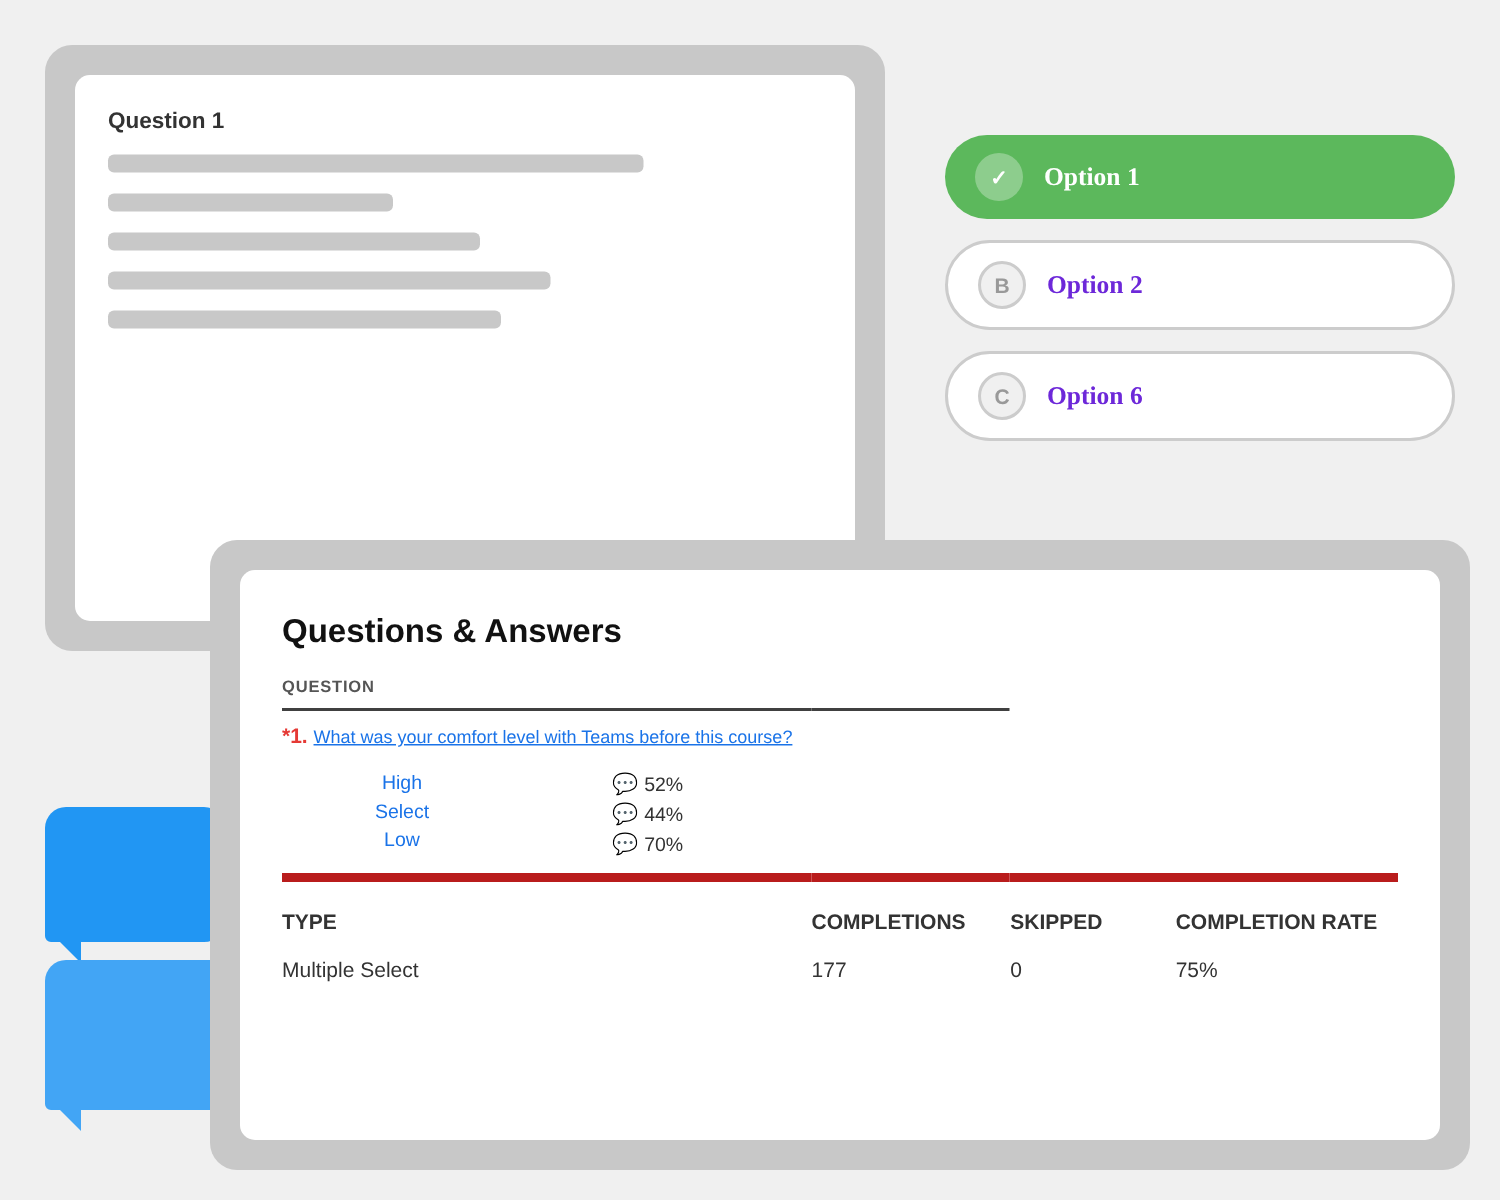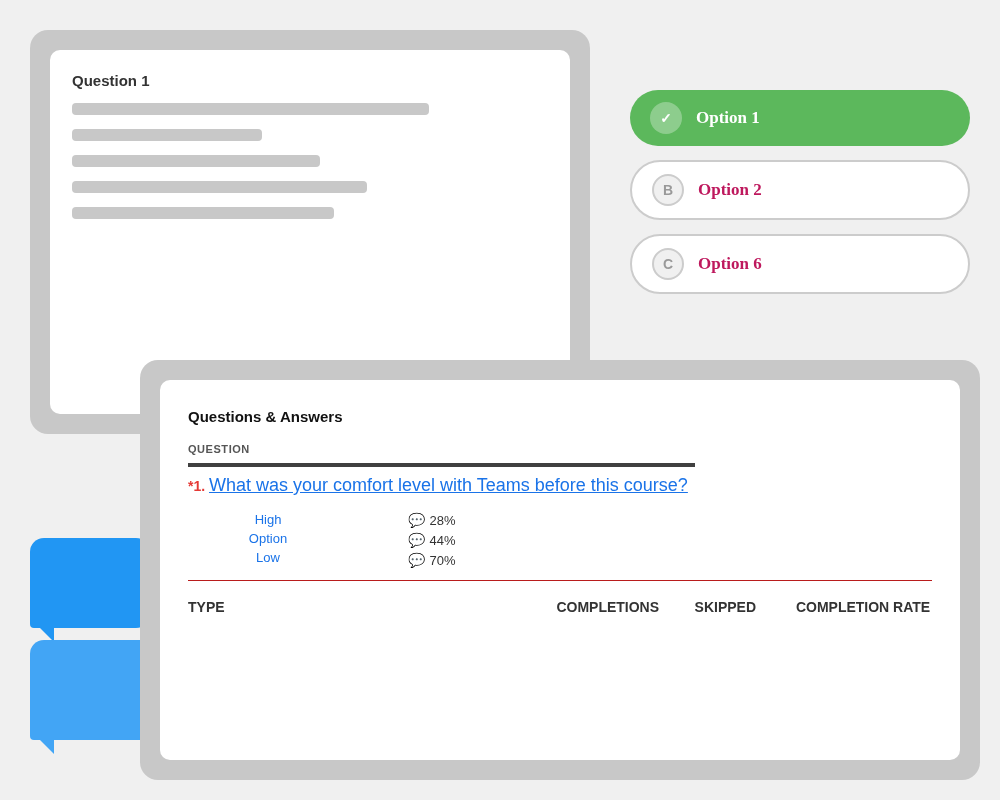--- a/index.html
+++ b/index.html
@@ -103,21 +103,21 @@
       font-size: 17px;
       font-weight: 600;
       font-family: Liberation Serif, serif;
     }
 
     .option-btn.selected .option-label {
       color: #fff;
     }
 
     .option-btn.unselected .option-label {
-      color: #be185d;
+      color: #6d28d9;
     }
 
     
     .chat-bubbles {
       position: absolute;
       bottom: 60px;
       left: 30px;
     }
 
     .chat-bubble {
@@ -175,53 +175,53 @@
 
     .qa-card {
       background: #fff;
       border-radius: 10px;
       width: 100%;
       height: 100%;
       padding: 28px 28px 20px 28px;
     }
 
     .qa-title {
-      font-size: 15px;
+      font-size: 22px;
       font-weight: 900;
       color: #111;
       margin-bottom: 18px;
     }
 
     .qa-table {
       width: 100%;
       border-collapse: collapse;
     }
 
     .qa-table th {
       font-size: 11px;
       font-weight: 800;
       color: #555;
       text-transform: uppercase;
       letter-spacing: 0.05em;
       padding: 0 0 8px 0;
       text-align: left;
-      border-bottom: 4px solid #404040;
+      border-bottom: 2px solid #404040;
     }
 
     .qa-table td {
       padding: 8px 0;
       font-size: 14px;
       color: #333;
       vertical-align: top;
     }
 
     .question-link {
       color: #1a73e8;
       text-decoration: underline;
-      font-size: 18px;
+      font-size: 12px;
     }
 
     .answer-option-link {
       color: #1a73e8;
       text-decoration: none;
       font-size: 13px;
       display: block;
       margin-bottom: 4px;
     }
 
@@ -238,21 +238,21 @@
       font-size: 14px;
     }
 
     .question-num {
       color: #e53935;
       font-weight: 700;
     }
 
     .stats-row td {
       padding-top: 18px;
-      border-top: 1px solid #b91c1c;
+      border-top: 6px solid #b91c1c;
     }
 
     .type-col { min-width: 130px; }
     .comp-col { min-width: 120px; margin-left: 44px; }
     .skip-col { min-width: 100px; }
     .rate-col { min-width: 120px; }
 
     .answers-section {
       display: flex;
       gap: 60px;
@@ -315,27 +315,27 @@
           <td colspan="2">
             <span class="question-num">*1.</span>
             <a class="question-link" href="#">What was your comfort level with Teams before this course?</a>
           </td>
         </tr>
         <tr>
           <td>
             <div class="answers-section">
               <div class="answers-left">
                 <a class="answer-option-link" href="#">High</a>
-                <a class="answer-option-link" href="#">Option</a>
+                <a class="answer-option-link" href="#">Select</a>
                 <a class="answer-option-link" href="#">Low</a>
               </div>
               <div class="answers-right">
                 <div class="answer-stat">
                   <span class="chat-icon">💬</span>
-                  <span>28%</span>
+                  <span>52%</span>
                 </div>
                 <div class="answer-stat">
                   <span class="chat-icon">💬</span>
                   <span>44%</span>
                 </div>
                 <div class="answer-stat">
                   <span class="chat-icon">💬</span>
                   <span>70%</span>
                 </div>
               </div>
@@ -349,16 +349,22 @@
           <td class="comp-col">
             <strong>COMPLETIONS</strong>
           </td>
           <td class="skip-col">
             <strong>SKIPPED</strong>
           </td>
           <td class="rate-col">
             <strong>COMPLETION RATE</strong>
           </td>
         </tr>
+        <tr>
+          <td class="type-col">Multiple Select</td>
+          <td class="comp-col">177</td>
+          <td class="skip-col">0</td>
+          <td class="rate-col">75%</td>
+        </tr>
       </tbody>
     </table>
   </div>
 </div>
 
 </body></html>

